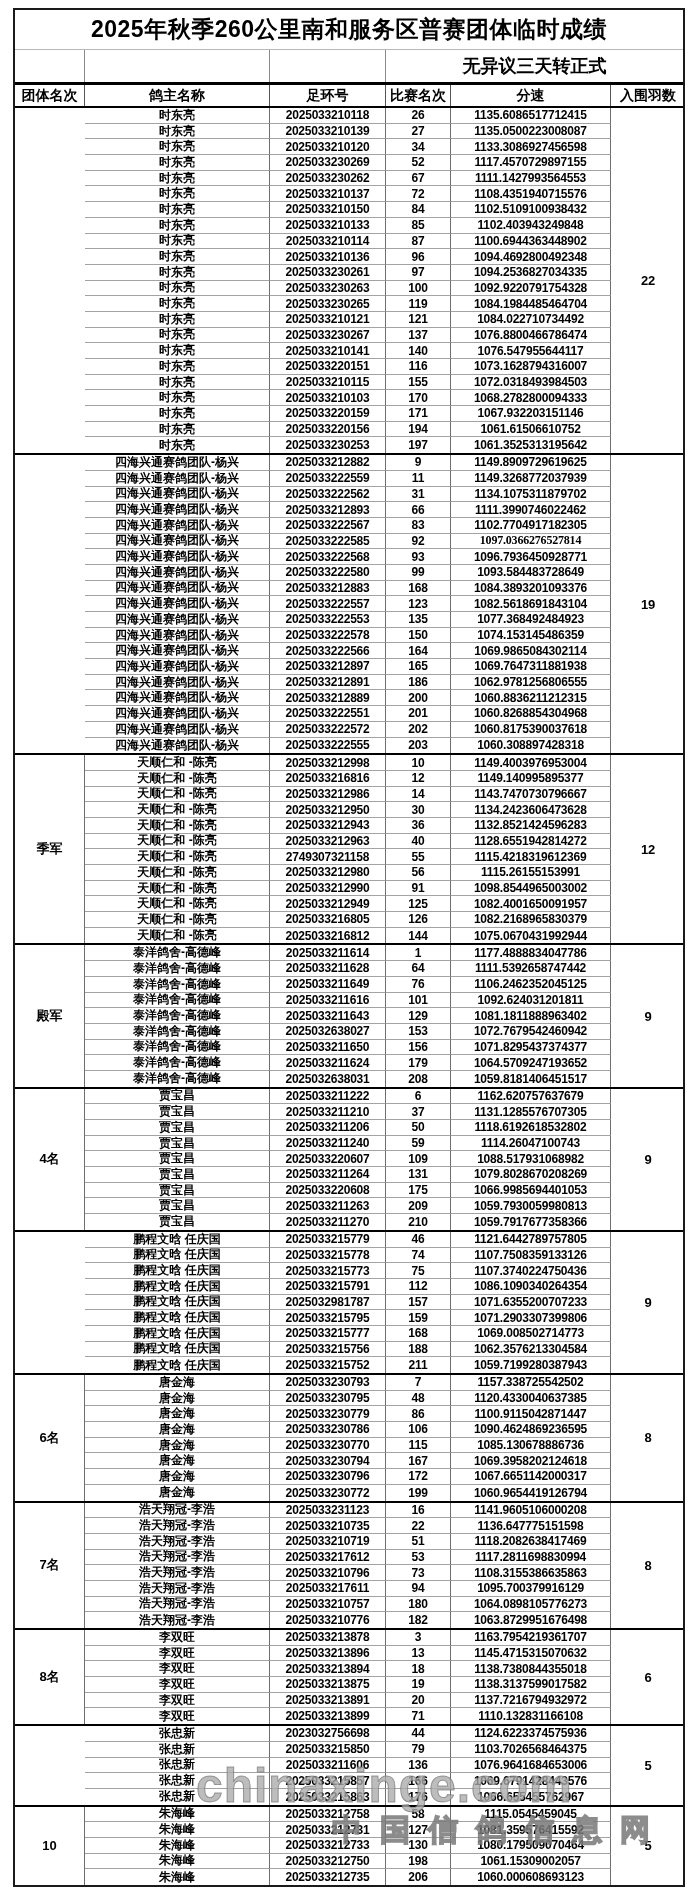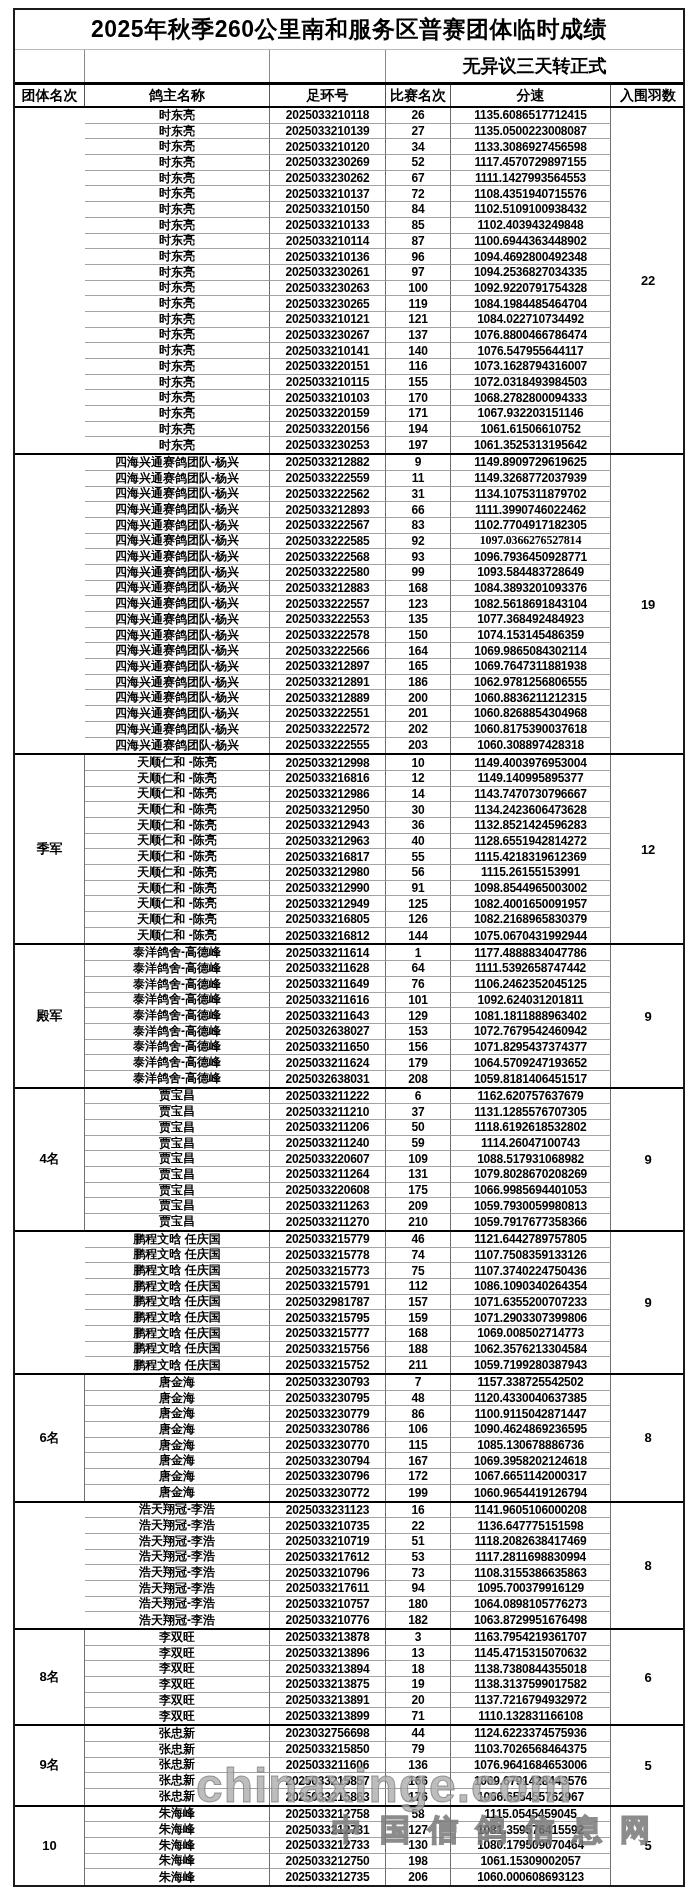--- a/index.html
+++ b/index.html
@@ -248,21 +248,21 @@
         <div class="c mid num" style="grid-area: 4 / 5;">1134.2423606473628</div>
         <div class="c mid" style="grid-area: 5 / 2;">天顺仁和 -陈亮</div>
         <div class="c mid num" style="grid-area: 5 / 3;">2025033212943</div>
         <div class="c mid num" style="grid-area: 5 / 4;">36</div>
         <div class="c mid num" style="grid-area: 5 / 5;">1132.8521424596283</div>
         <div class="c mid" style="grid-area: 6 / 2;">天顺仁和 -陈亮</div>
         <div class="c mid num" style="grid-area: 6 / 3;">2025033212963</div>
         <div class="c mid num" style="grid-area: 6 / 4;">40</div>
         <div class="c mid num" style="grid-area: 6 / 5;">1128.6551942814272</div>
         <div class="c mid" style="grid-area: 7 / 2;">天顺仁和 -陈亮</div>
-        <div class="c mid num" style="grid-area: 7 / 3;">2025033216817</div>
+        <div class="c mid num" style="grid-area: 7 / 3;">2749307321158</div>
         <div class="c mid num" style="grid-area: 7 / 4;">55</div>
         <div class="c mid num" style="grid-area: 7 / 5;">1115.4218319612369</div>
         <div class="c mid" style="grid-area: 8 / 2;">天顺仁和 -陈亮</div>
         <div class="c mid num" style="grid-area: 8 / 3;">2025033212980</div>
         <div class="c mid num" style="grid-area: 8 / 4;">56</div>
         <div class="c mid num" style="grid-area: 8 / 5;">1115.26155153991</div>
         <div class="c mid" style="grid-area: 9 / 2;">天顺仁和 -陈亮</div>
         <div class="c mid num" style="grid-area: 9 / 3;">2025033212990</div>
         <div class="c mid num" style="grid-area: 9 / 4;">91</div>
         <div class="c mid num" style="grid-area: 9 / 5;">1098.8544965003002</div>
@@ -429,20 +429,21 @@
         <div class="c mid num" style="grid-area: 7 / 3;">2025033230796</div>
         <div class="c mid num" style="grid-area: 7 / 4;">172</div>
         <div class="c mid num" style="grid-area: 7 / 5;">1067.6651142000317</div>
         <div class="c mid lastrow" style="grid-area: 8 / 2;">唐金海</div>
         <div class="c mid num lastrow" style="grid-area: 8 / 3;">2025033230772</div>
         <div class="c mid num lastrow" style="grid-area: 8 / 4;">199</div>
         <div class="c mid num lastrow" style="grid-area: 8 / 5;">1060.9654419126794</div>
         <div class="c countc num" style="grid-row: 1 / span 8;">8</div>
       </div>
       <div class="section">
+        <div class="c rankc" style="grid-row: 1 / span 8;">7名</div>
         <div class="c mid" style="grid-area: 1 / 2;">浩天翔冠-李浩</div>
         <div class="c mid num" style="grid-area: 1 / 3;">2025033231123</div>
         <div class="c mid num" style="grid-area: 1 / 4;">16</div>
         <div class="c mid num" style="grid-area: 1 / 5;">1141.9605106000208</div>
         <div class="c mid" style="grid-area: 2 / 2;">浩天翔冠-李浩</div>
         <div class="c mid num" style="grid-area: 2 / 3;">2025033210735</div>
         <div class="c mid num" style="grid-area: 2 / 4;">22</div>
         <div class="c mid num" style="grid-area: 2 / 5;">1136.647775151598</div>
         <div class="c mid" style="grid-area: 3 / 2;">浩天翔冠-李浩</div>
         <div class="c mid num" style="grid-area: 3 / 3;">2025033210719</div>
@@ -492,21 +493,20 @@
         <div class="c mid num" style="grid-area: 5 / 3;">2025033213891</div>
         <div class="c mid num" style="grid-area: 5 / 4;">20</div>
         <div class="c mid num" style="grid-area: 5 / 5;">1137.7216794932972</div>
         <div class="c mid lastrow" style="grid-area: 6 / 2;">李双旺</div>
         <div class="c mid num lastrow" style="grid-area: 6 / 3;">2025033213899</div>
         <div class="c mid num lastrow" style="grid-area: 6 / 4;">71</div>
         <div class="c mid num lastrow" style="grid-area: 6 / 5;">1110.132831166108</div>
         <div class="c countc num" style="grid-row: 1 / span 6;">6</div>
       </div>
       <div class="section">
-        <div class="c rankc" style="grid-row: 1 / span 5;">9名</div>
         <div class="c mid" style="grid-area: 1 / 2;">张忠新</div>
         <div class="c mid num" style="grid-area: 1 / 3;">2023032756698</div>
         <div class="c mid num" style="grid-area: 1 / 4;">44</div>
         <div class="c mid num" style="grid-area: 1 / 5;">1124.6223374575936</div>
         <div class="c mid" style="grid-area: 2 / 2;">张忠新</div>
         <div class="c mid num" style="grid-area: 2 / 3;">2025033215850</div>
         <div class="c mid num" style="grid-area: 2 / 4;">79</div>
         <div class="c mid num" style="grid-area: 2 / 5;">1103.7026568464375</div>
         <div class="c mid" style="grid-area: 3 / 2;">张忠新</div>
         <div class="c mid num" style="grid-area: 3 / 3;">2025033211606</div>

